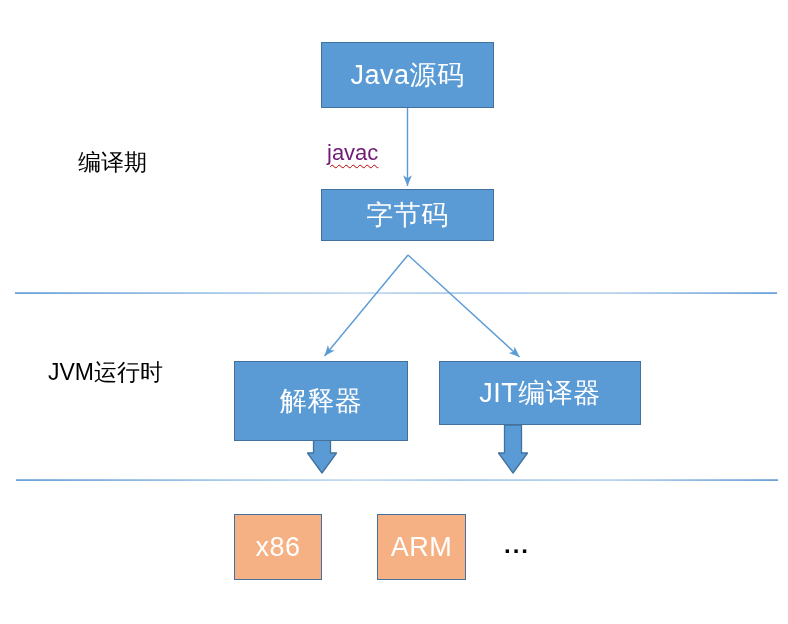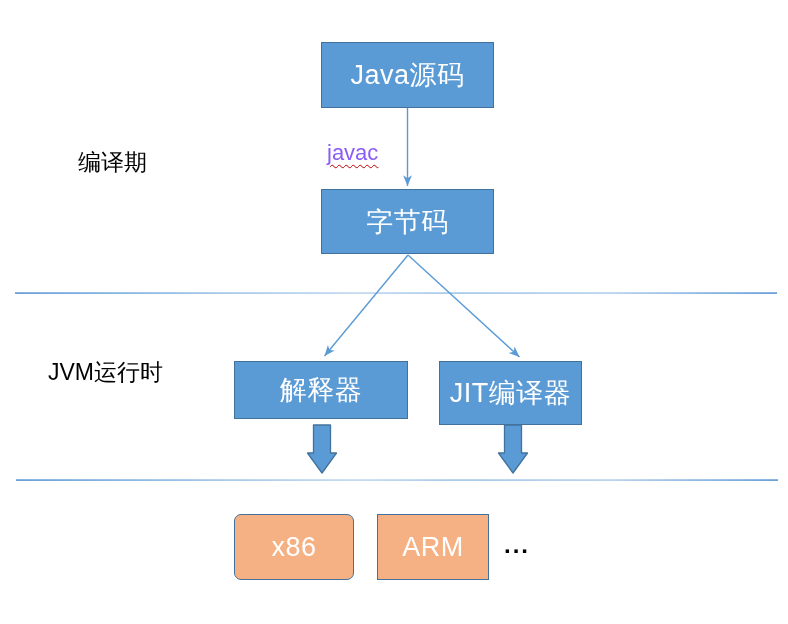--- a/index.html
+++ b/index.html
@@ -20,40 +20,40 @@
     background: #5B9BD5;
     border: 1.5px solid #41719C;
     color: #ffffff;
     font-size: 27px;
     letter-spacing: 0.5px;
     white-space: nowrap;
   }
   .node.arch { background: #F5B183; }
 
   .node-java-source { left: 321px; top: 42px;  width: 173px; height: 66px; }
-  .node-bytecode    { left: 321px; top: 189px; width: 173px; height: 65px; }
-  .node-interpreter { left: 234px; top: 361px; width: 174px; height: 58px; }
-  .node-jit         { left: 439px; top: 361px; width: 143px; height: 64px; }
-  .node-x86         { left: 234px; top: 514px; width: 120px; height: 66px; border-radius: 7px; }
-  .node-arm         { left: 377px; top: 514px; width: 112px;  height: 66px; }
+  .node-bytecode    { left: 321px; top: 189px; width: 173px; height: 52px; }
+  .node-interpreter { left: 234px; top: 361px; width: 174px; height: 80px; }
+  .node-jit         { left: 439px; top: 361px; width: 202px; height: 64px; }
+  .node-x86         { left: 234px; top: 514px; width: 88px; height: 66px; }
+  .node-arm         { left: 377px; top: 514px; width: 89px;  height: 66px; }
 
   .stage-label {
     position: absolute;
     color: #000000;
     font-size: 23px;
     line-height: 1.1;
     white-space: nowrap;
   }
   .label-compile { left: 78px; top: 150px; }
   .label-runtime { left: 48px; top: 360px; }
 
   .javac-label {
     position: absolute;
     left: 327px; top: 141px;
-    color: #8b5cf6;
+    color: #701a75;
     font-size: 22px;
     line-height: 1.1;
     text-decoration: underline wavy #C00000 1px;
     text-underline-offset: 4px;
   }
   .ellipsis-label {
     position: absolute;
     left: 504px; top: 531px;
     color: #000000;
     font-size: 24px;

